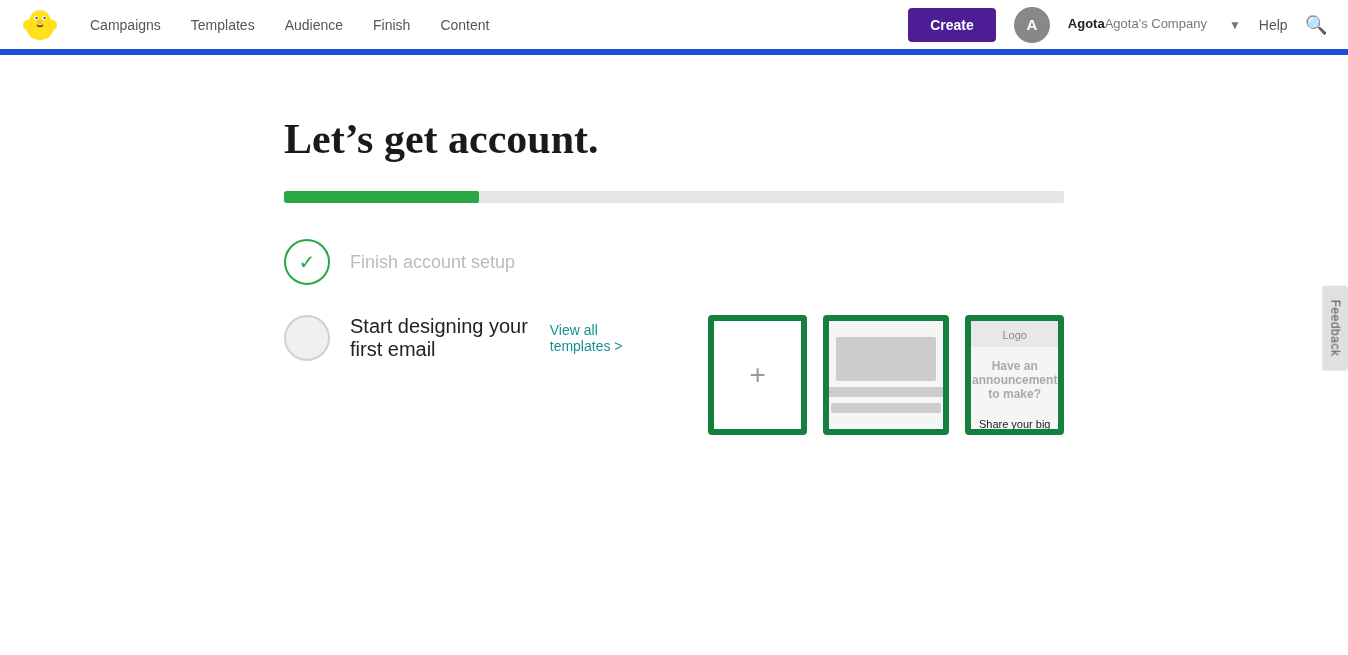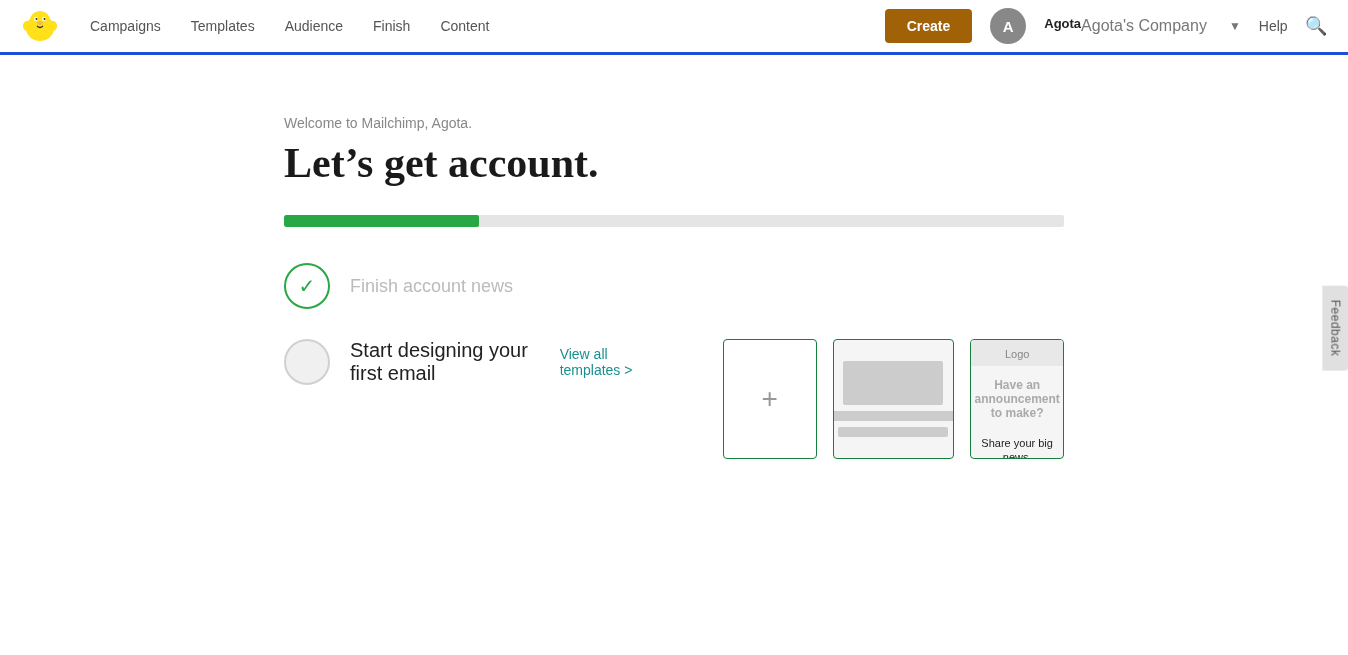--- a/index.html
+++ b/index.html
@@ -4,21 +4,21 @@
   <style>
     * { box-sizing: border-box; margin: 0; padding: 0; }
     body { font-family: -apple-system, BlinkMacSystemFont, 'Helvetica Neue', Arial, sans-serif; background: #fff; color: #333; }
 
     
     .navbar {
       display: flex;
       align-items: center;
       height: 55px;
       padding: 0 20px;
-      border-bottom: 3px solid #1d4ed8;
+      border-bottom: 6px solid #1d4ed8;
       background: #fff;
       position: relative;
     }
     .navbar-logo {
       width: 40px;
       height: 40px;
       margin-right: 30px;
       flex-shrink: 0;
     }
     .navbar-links {
@@ -31,21 +31,21 @@
       color: #555;
       text-decoration: none;
       cursor: pointer;
     }
     .navbar-right {
       display: flex;
       align-items: center;
       gap: 18px;
     }
     .create-btn {
-      background: #a16207;
+      background: #4c1d95;
       color: #fff;
       border: none;
       border-radius: 4px;
       padding: 9px 22px;
       font-size: 14px;
       font-weight: 600;
       cursor: pointer;
     }
     .avatar-circle {
       width: 36px;
@@ -58,21 +58,21 @@
       color: #fff;
       font-size: 15px;
       font-weight: 600;
     }
     .user-info {
       display: flex;
       font-size: 13px;
       line-height: 1.3;
     }
     .user-name { font-weight: 600; color: #222; }
-    .user-company { color: #777; font-size: 16px; }
+    .user-company { color: #777; font-size: 13px; }
     .dropdown-arrow { font-size: 12px; color: #777; margin-left: 4px; }
     .help-link { font-size: 14px; color: #555; cursor: pointer; text-align: center; }
     .search-icon-btn { background: none; border: none; cursor: pointer; font-size: 18px; color: #555; }
 
     
     .main-content {
       max-width: 1100px;
       margin: 0 auto;
       padding: 60px 160px 40px 160px;
     }
@@ -160,21 +160,21 @@
       text-decoration: none;
     }
 
     
     .templates-cards {
       display: flex;
       gap: 16px;
     }
     .template-card {
       flex: 1;
-      border: 1px solid #15803d;
+      border: 6px solid #15803d;
       border-radius: 4px;
       height: 120px;
       overflow: hidden;
       cursor: pointer;
       background: #fff;
       display: flex;
       align-items: center;
       justify-content: center;
       position: relative;
     }
@@ -302,36 +302,35 @@
       <span class="user-name">Agota</span>
       <span class="user-company">Agota's Company</span>
     </div>
     <span class="dropdown-arrow">▼</span>
     <a class="help-link">Help</a>
     <button class="search-icon-btn">🔍</button>
   </div>
 </nav>
 
 <div class="main-content">
-  <p class="welcome-text">Welcome to Mailchimp, Agota.</p>
   <h1 class="headline">Let’s get account.</h1>
 
   <div class="progress-container">
     <div class="progress-bar-track">
       <div class="progress-bar-fill"></div>
     </div>
   </div>
 
   <div class="steps-section">
 
     <div class="step-item">
       <div class="step-icon-circle completed">
         <span class="checkmark">✓</span>
       </div>
-      <span class="step-label-completed">Finish account news</span>
+      <span class="step-label-completed">Finish account setup</span>
     </div>
 
     <div class="step-item" style="align-items: flex-start; flex-direction: row;">
       <div style="display:flex; align-items:center; width:100%; margin-bottom:14px;">
         <div class="step-icon-circle pending">
         </div>
         <span class="step-label-active">Start designing your first email</span>
         <a class="view-all-link" style="margin-left:auto;">View all templates &gt;</a>
       </div>
 

